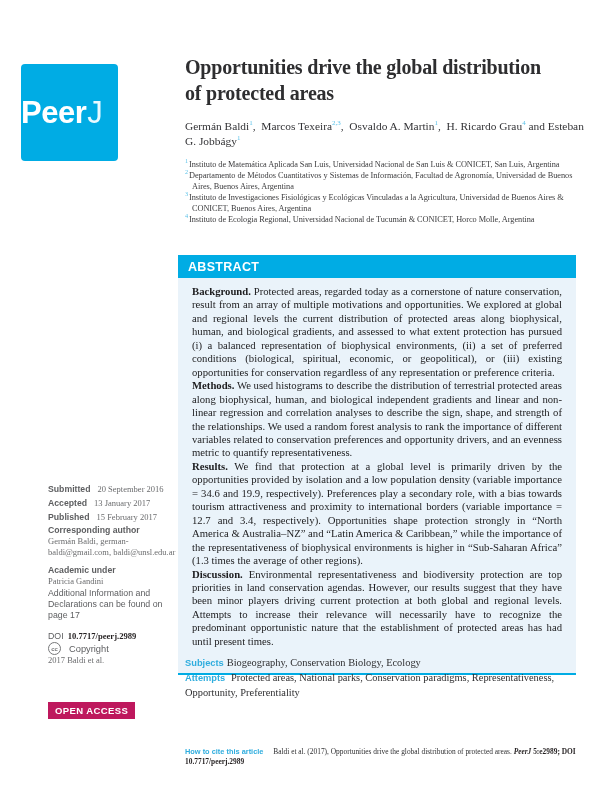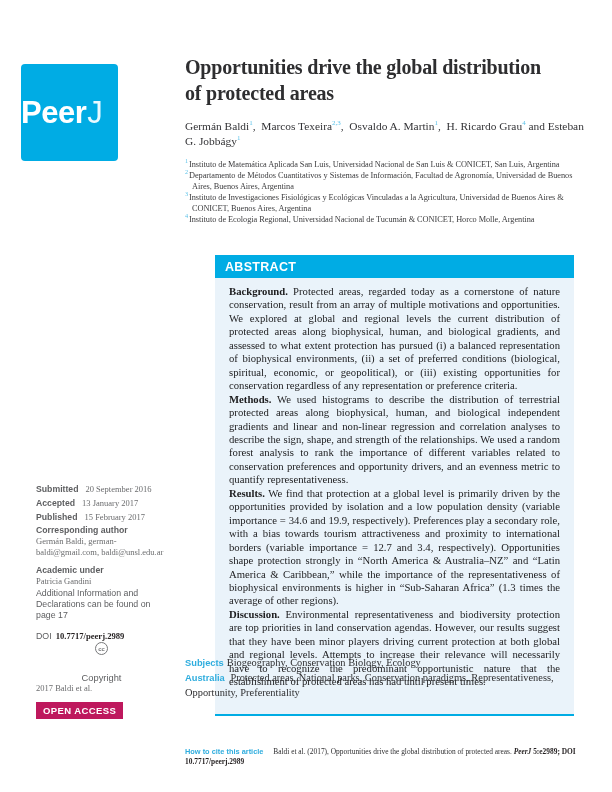--- a/index.html
+++ b/index.html
@@ -20,48 +20,48 @@
         white-space:pre-line;letter-spacing:-0.2px;}
   .authors{position:absolute;left:185px;top:119px;width:412px;
         font-size:11.4px;line-height:15px;color:#333336;}
   .authors sup{color:#5bc2e9;font-size:7px;line-height:0;}
   .affils{position:absolute;left:185px;top:160px;width:408px;}
   .affil{font-size:8.3px;line-height:10.9px;color:#3c3c3e;
         padding-left:7px;text-indent:-7px;letter-spacing:-0.05px;}
   .affil .aff-sup{color:#5bc2e9;font-size:6.2px;vertical-align:super;line-height:0;margin-right:1px;}
 
   
-  .abstract{position:absolute;left:178px;top:255px;width:359px;margin-left:37px;}
+  .abstract{position:absolute;left:178px;top:255px;width:398px;}
   .abs-bar{height:23px;background:#00ace4;display:flex;align-items:center;}
   .abs-heading{font-family:"Liberation Sans",sans-serif;font-weight:700;font-size:12.5px;
         color:#ffffff;padding-left:10px;letter-spacing:0.3px;}
   .abs-body{background:#eaf3fa;border-bottom:2px solid #00ace4;
         padding:7px 14px 25px 14px;}
   .abs-p{font-size:10.7px;line-height:13.45px;color:#222224;text-align:justify;}
   .abs-p b{color:#1c1c1e;}
 
   
   .meta-block{position:absolute;left:185px;top:656px;width:408px;
         font-size:10.4px;line-height:13.8px;color:#2f2f31;}
   .meta-label{font-family:"Liberation Sans",sans-serif;font-weight:700;font-size:9.3px;
         color:#2fadde;margin-right:3px;}
 
   
   .sidebar{position:absolute;left:36px;top:0;width:131px;height:792px;}
-  .sb{position:absolute;left:0;width:131px;}
+  .sb{position:absolute;left:12px;width:131px;}
   .sb-label{font-family:"Liberation Sans",sans-serif;font-weight:700;font-size:8.7px;
         color:#5d5e60;line-height:12.2px;}
   .sb-sans{font-family:"Liberation Sans",sans-serif;font-weight:400;font-size:8.8px;
         color:#5d5e60;line-height:11.2px;}
   .sb-val{font-size:8.5px;color:#6b6c6e;line-height:11px;}
   .hist-row .sb-label{display:inline;margin-right:3px;}
   .hist-row .sb-val{display:inline;}
   .hist-row{line-height:12.3px;}
   .doi-val{font-size:8.6px;font-weight:700;color:#231f20;}
-  .cc-row{display:flex;align-items:center;gap:18px;flex-direction:column;}
+  .cc-row{display:flex;align-items:center;gap:8px;}
   .cc-icon{width:11px;height:11px;border:1px solid #77787a;border-radius:50%;
         font-family:"Liberation Sans",sans-serif;font-size:6px;font-weight:700;color:#77787a;
         display:inline-flex;align-items:center;justify-content:center;flex:0 0 auto;}
   .cc-label{font-family:"Liberation Sans",sans-serif;font-size:9.3px;color:#5d5e60;}
   .oa-badge{display:inline-block;background:#be185d;color:#ffffff;
         font-family:"Liberation Sans",sans-serif;font-weight:700;font-size:9.5px;
         letter-spacing:0.4px;padding:3px 7px 3px 7px;}
 
   
   .citation{position:absolute;left:185px;top:747px;width:416px;
@@ -103,21 +103,21 @@
         <div class="abs-p"><b>Results.</b> We find that protection at a global level is primarily driven by the opportunities provided by isolation and a low population density (variable importance = 34.6 and 19.9, respectively). Preferences play a secondary role, with a bias towards tourism attractiveness and proximity to international borders (variable importance = 12.7 and 3.4, respectively). Opportunities shape protection strongly in “North America &amp; Australia–NZ” and “Latin America &amp; Caribbean,” while the importance of the representativeness of biophysical environments is higher in “Sub-Saharan Africa” (1.3 times the average of other regions).</div>
         <div class="abs-p"><b>Discussion.</b> Environmental representativeness and biodiversity protection are top priorities in land conservation agendas. However, our results suggest that they have been minor players driving current protection at both global and regional levels. Attempts to increase their relevance will necessarily have to recognize the predominant opportunistic nature that the establishment of protected areas has had until present times.</div>
       </div>
   </div>
 
   <div class="meta-block">
     <div>
       <span class="meta-label">Subjects</span><span>Biogeography, Conservation Biology, Ecology</span>
     </div>
     <div>
-      <span class="meta-label">Australia</span> <span>Protected areas, National parks, Conservation paradigms, Representativeness, Opportunity, Preferentiality</span>
+      <span class="meta-label">Attempts</span> <span>Protected areas, National parks, Conservation paradigms, Representativeness, Opportunity, Preferentiality</span>
     </div>
   </div>
 
   <div class="sidebar">
 
     <div class="sb" id="history" style="top:481px">
         <div class="hist-row"><span class="sb-label">Submitted</span> <span class="sb-val">20 September 2016</span></div>
         <div class="hist-row"><span class="sb-label">Accepted</span> <span class="sb-val">13 January 2017</span></div>
         <div class="hist-row"><span class="sb-label">Published</span> <span class="sb-val">15 February 2017</span></div>
       </div>

